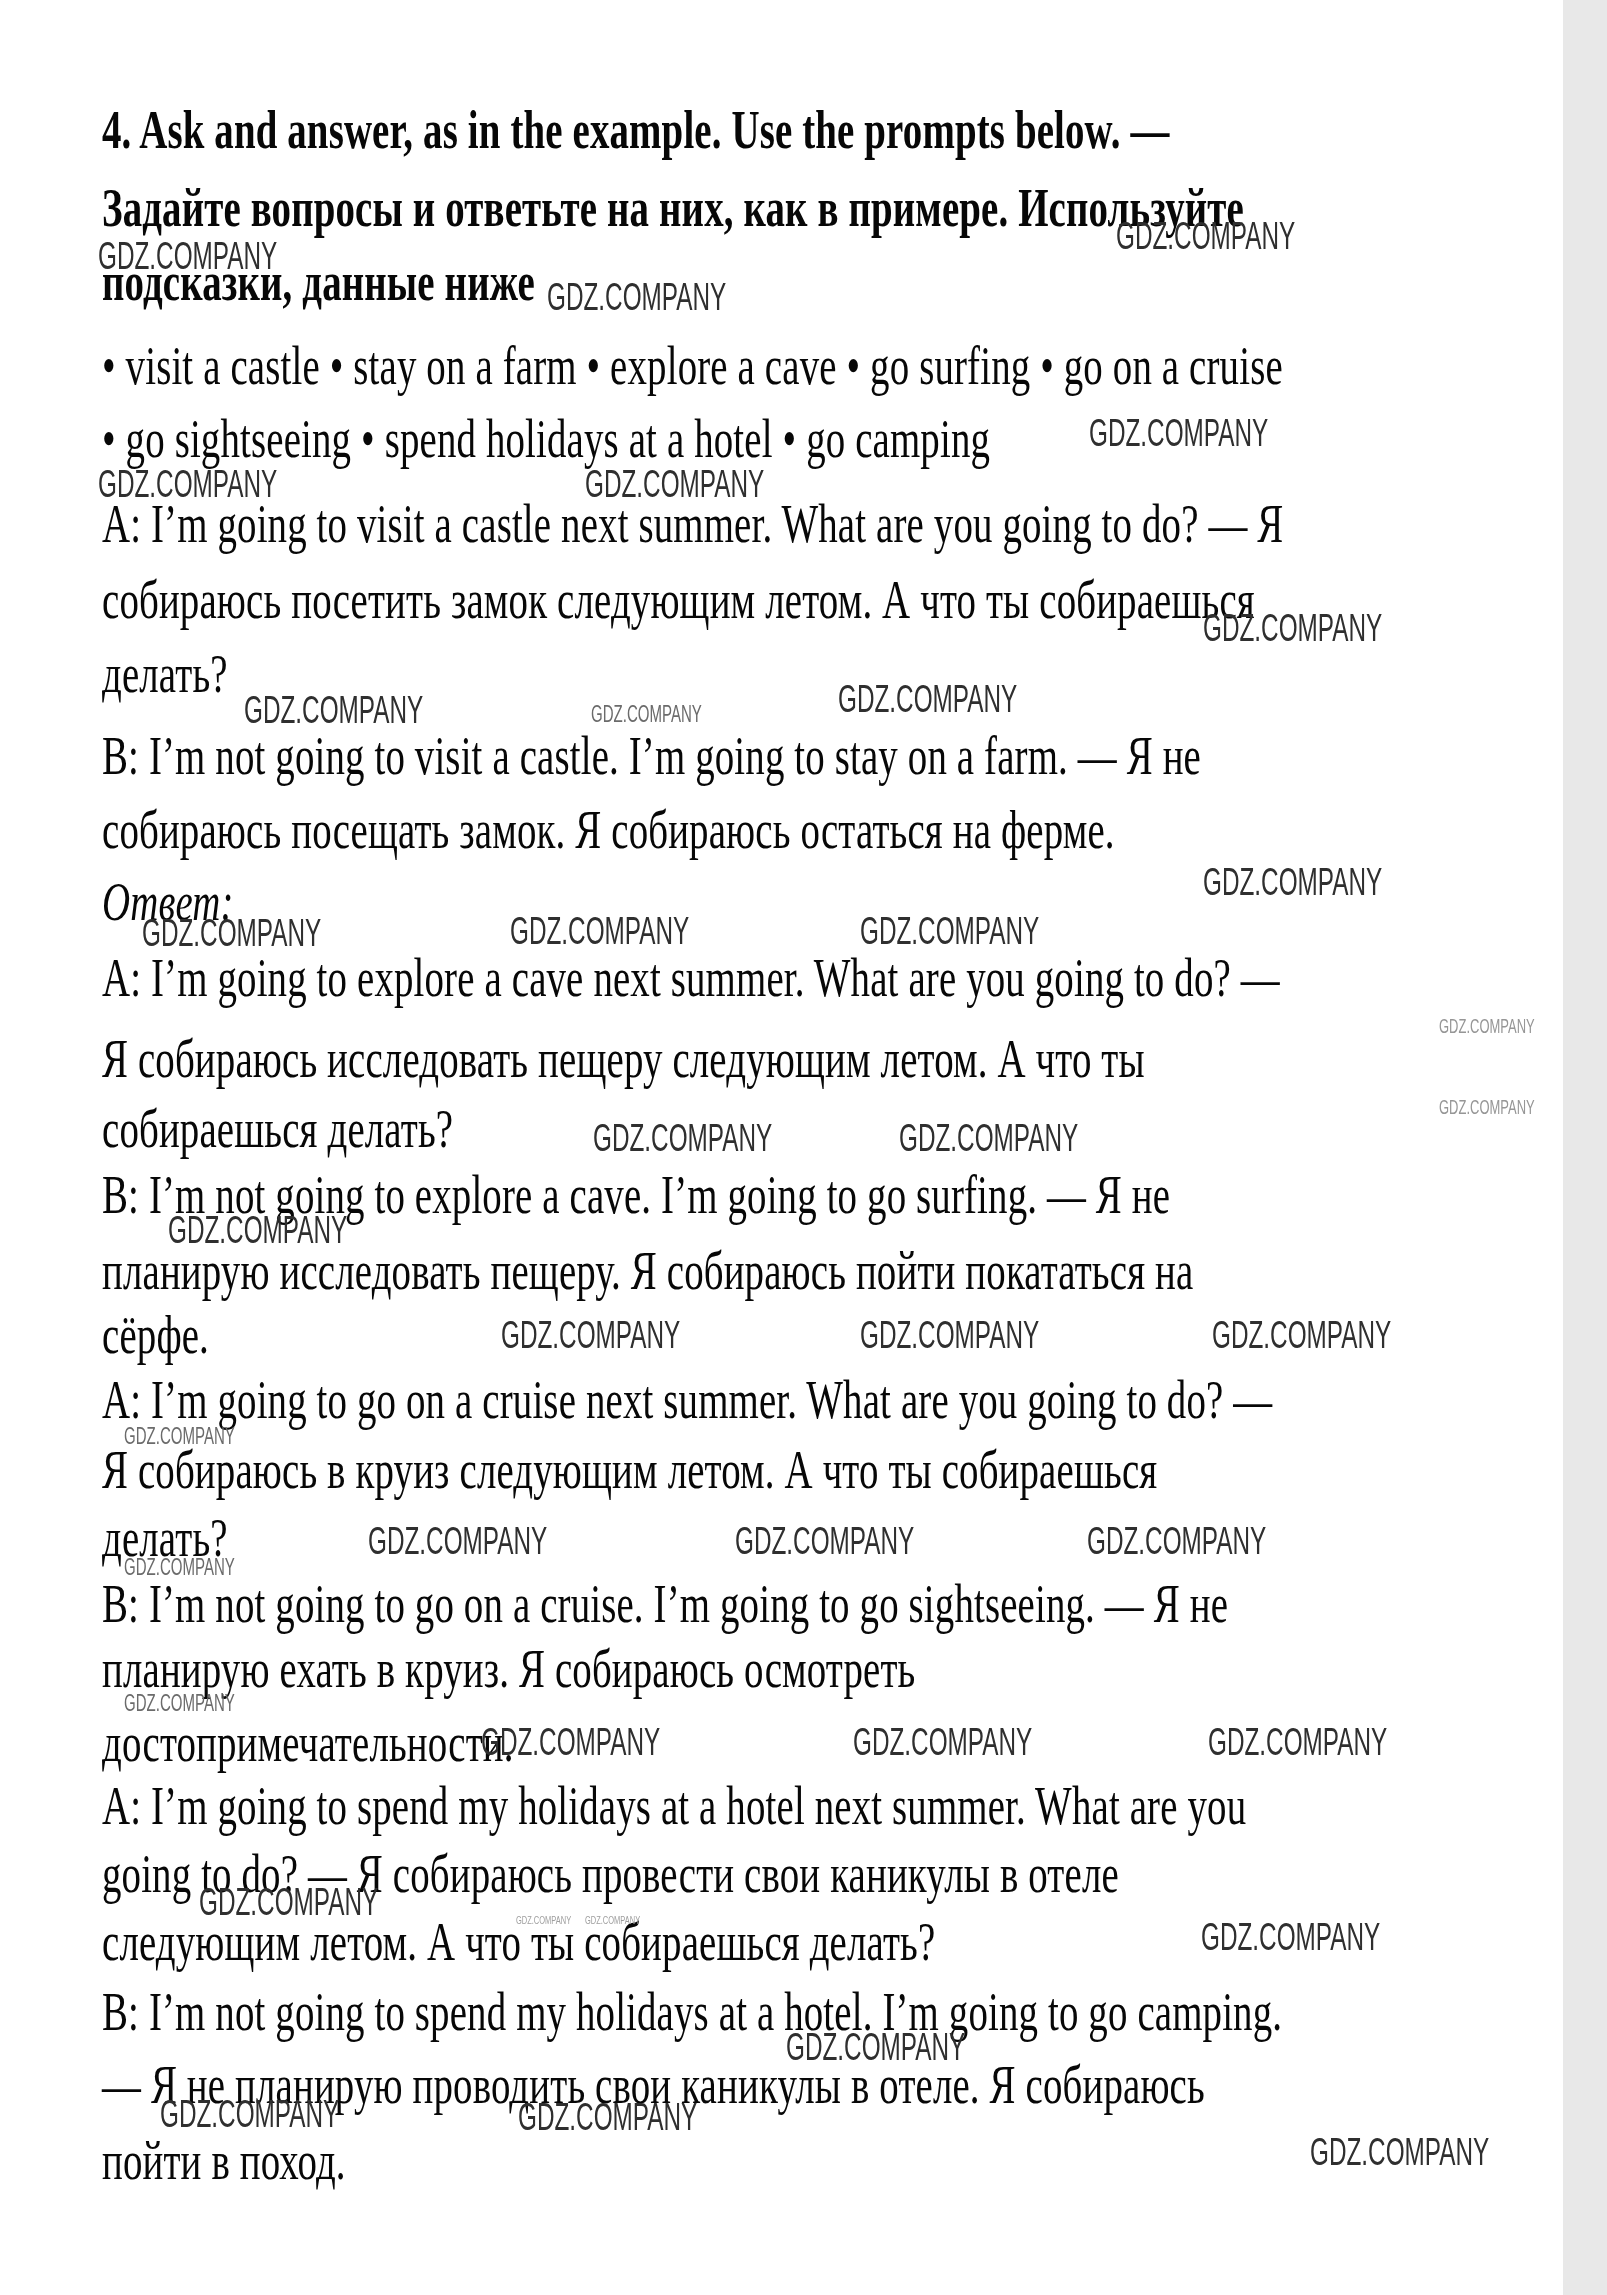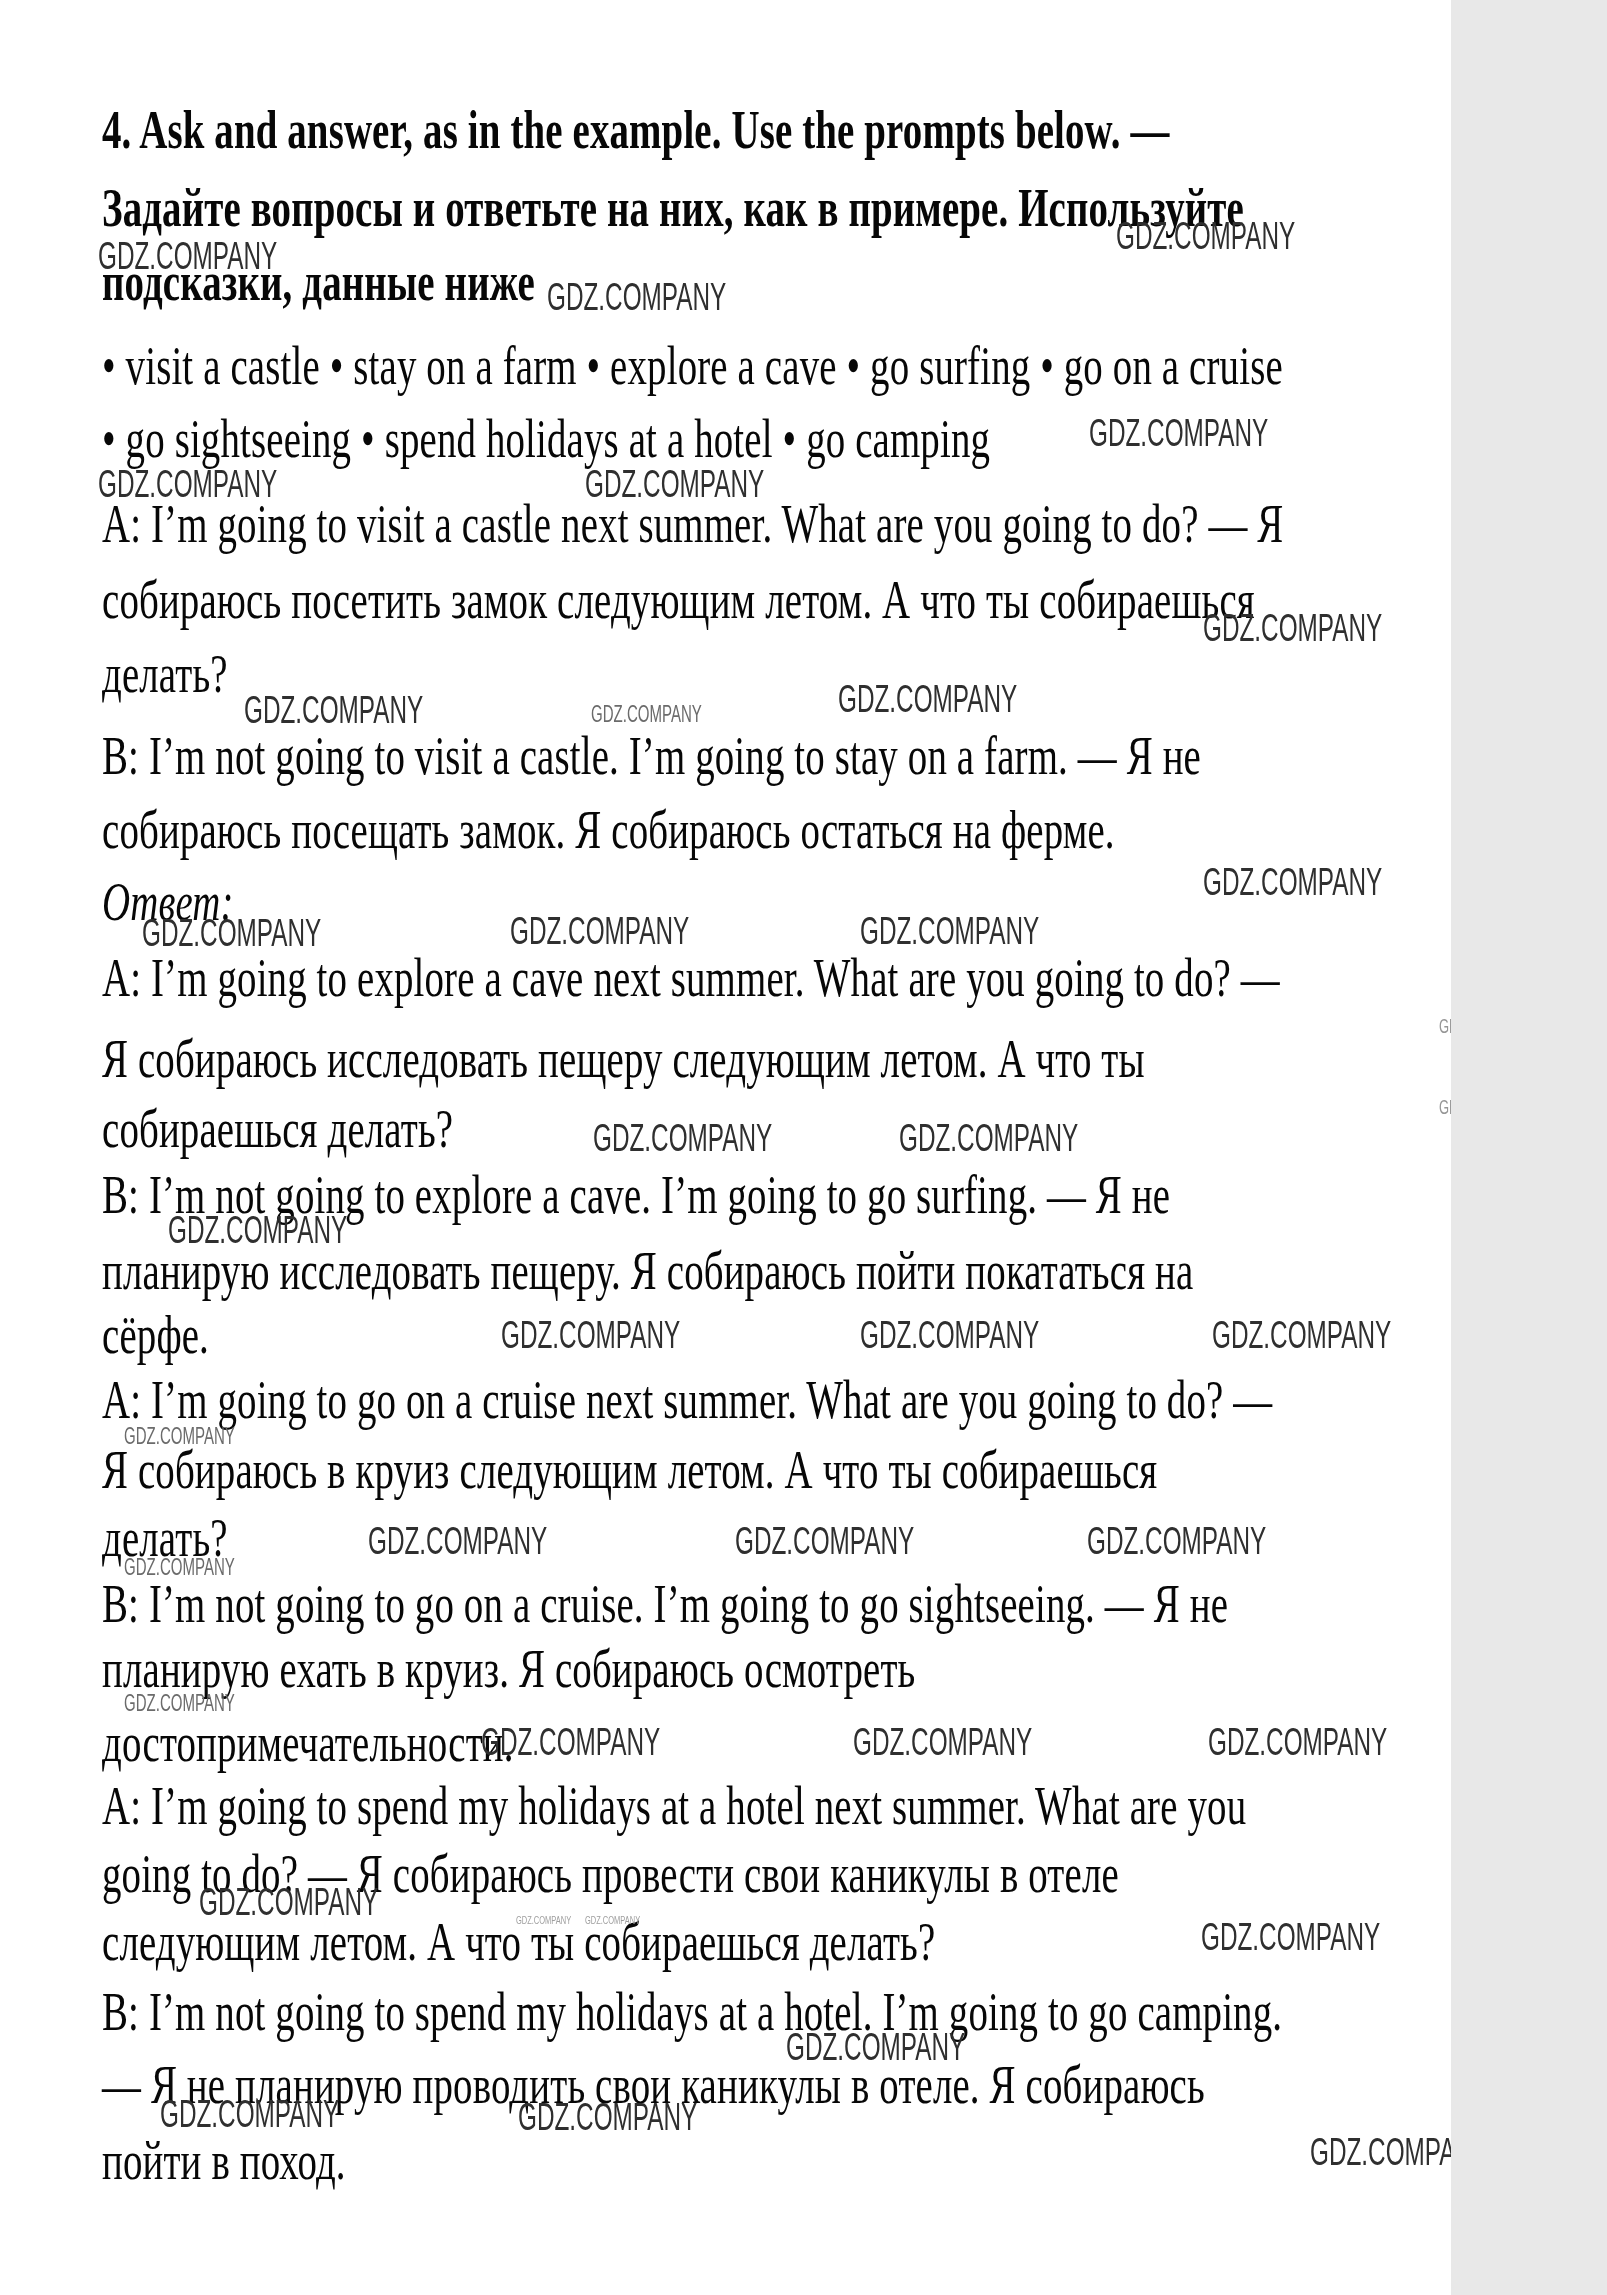--- a/index.html
+++ b/index.html
@@ -1,18 +1,18 @@
 <!DOCTYPE html>
 <html style="font-size:12.5px"><head>
 <meta charset="utf-8">
 <style>
   html,body{margin:0;padding:0;background:#e8e8e8;}
   .page{
     position:relative;
-    width:1451px;height:2295px;
+    width:1563px;height:2295px;
     background:#ffffff;
     overflow:hidden;
     font-family:"Liberation Serif", serif;
   }
   
   .ln{
     position:absolute;
     left:102px;
     font-size:54px;
     line-height:1;

